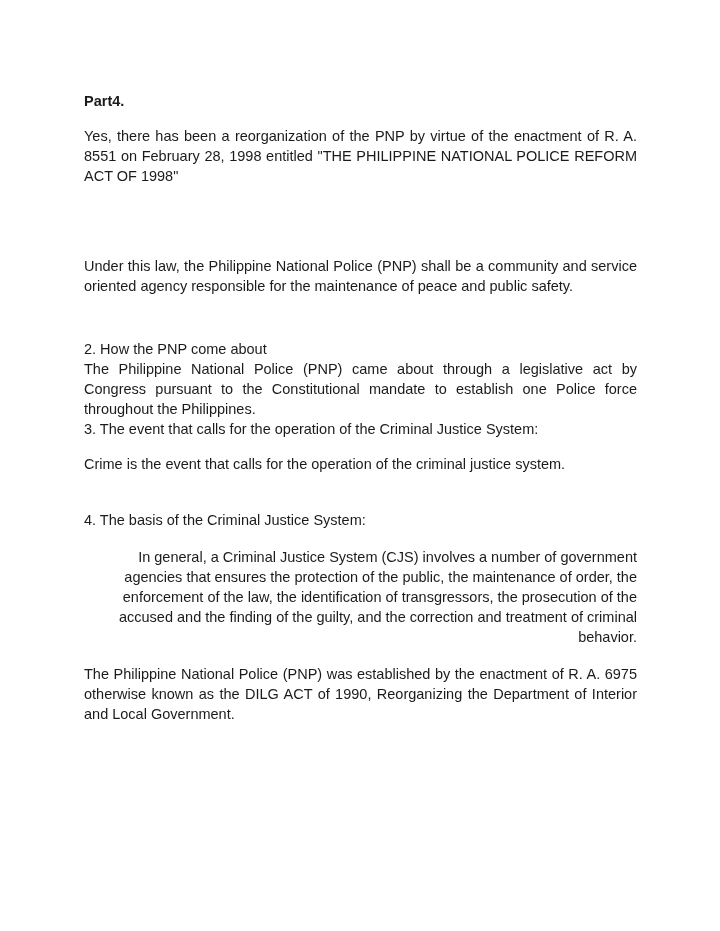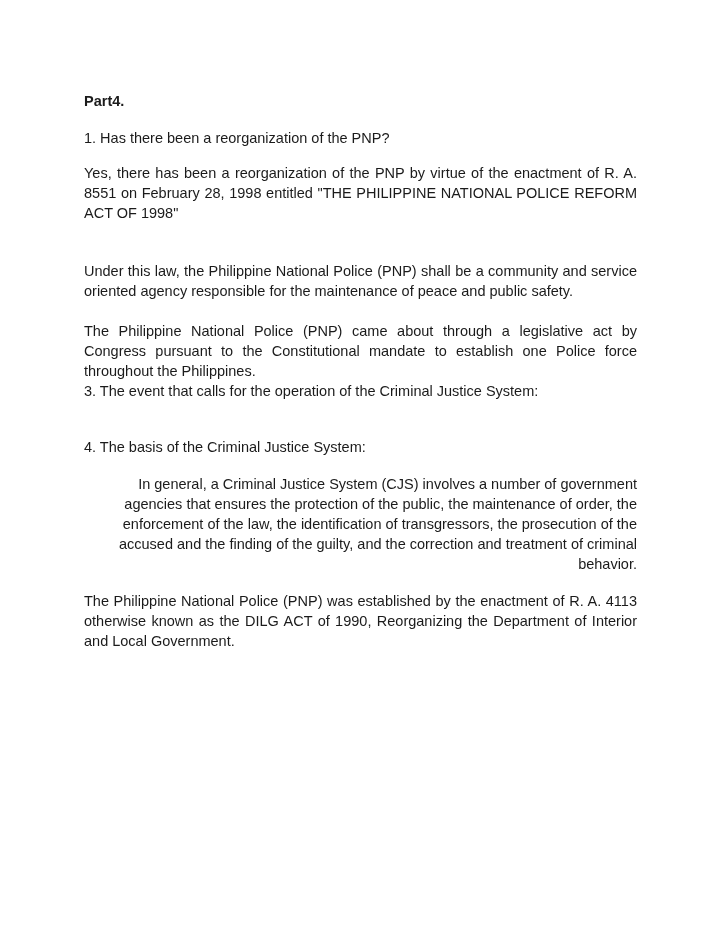--- a/index.html
+++ b/index.html
@@ -24,44 +24,45 @@
     line-height: 20px;
     filter: blur(0.3px); 
   }
   .blk { margin: 0; }
   .heading { font-weight: 700; }
   .just { text-align: justify; }
   .left { text-align: right; }
   .g10 { margin-top: 0; }
   .g15 { margin-top: 15px; }
   .g17 { margin-top: 17px; }
-  .g20 { margin-top: 20px; }
+  .g20 { }
   .g43 { margin-top: 43px; }
-  .g50 { margin-top: 38px; }
+  .g50 { margin-top: 70px; }
   .g52 { margin-top: 36px; }
 </style>
 </head>
 <body>
 
 <div class="page">
 
   <div class="blk heading">Part4.</div>
 
-  <div class="blk g17">1. Has there been a reorganization of the PNP?</div>
 
   <div class="blk just g15">Yes, there has been a reorganization of the PNP by virtue of the enactment of R. A. 8551 on February 28, 1998 entitled "THE PHILIPPINE NATIONAL POLICE REFORM ACT OF 1998"</div>
 
   <div class="blk just g50">Under this law, the Philippine National Police (PNP) shall be a community and service oriented agency responsible for the maintenance of peace and public safety.</div>
 
+  <div class="blk g43">2. How the PNP come about</div>
 
   <div class="blk just g20">The Philippine National Police (PNP) came about through a legislative act by Congress pursuant to the Constitutional mandate to establish one Police force throughout the Philippines.</div>
 
   <div class="blk g10">3. The event that calls for the operation of the Criminal Justice System:</div>
 
+  <div class="blk g15">Crime is the event that calls for the operation of the criminal justice system.</div>
 
   <div class="blk g52">4. The basis of the Criminal Justice System:</div>
 
   <div class="blk left g17">In general, a Criminal Justice System (CJS) involves a number of government agencies that ensures the protection of the public, the maintenance of order, the enforcement of the law, the identification of transgressors, the prosecution of the accused and the finding of the guilty, and the correction and treatment of criminal behavior.</div>
 
 
-  <div class="blk just g17">The Philippine National Police (PNP) was established by the enactment of R. A. 4113 otherwise known as the DILG ACT of 1990, Reorganizing the Department of Interior and Local Government.</div>
+  <div class="blk just g17">The Philippine National Police (PNP) was established by the enactment of R. A. 6975 otherwise known as the DILG ACT of 1990, Reorganizing the Department of Interior and Local Government.</div>
 
 </div>
 
 </body></html>

